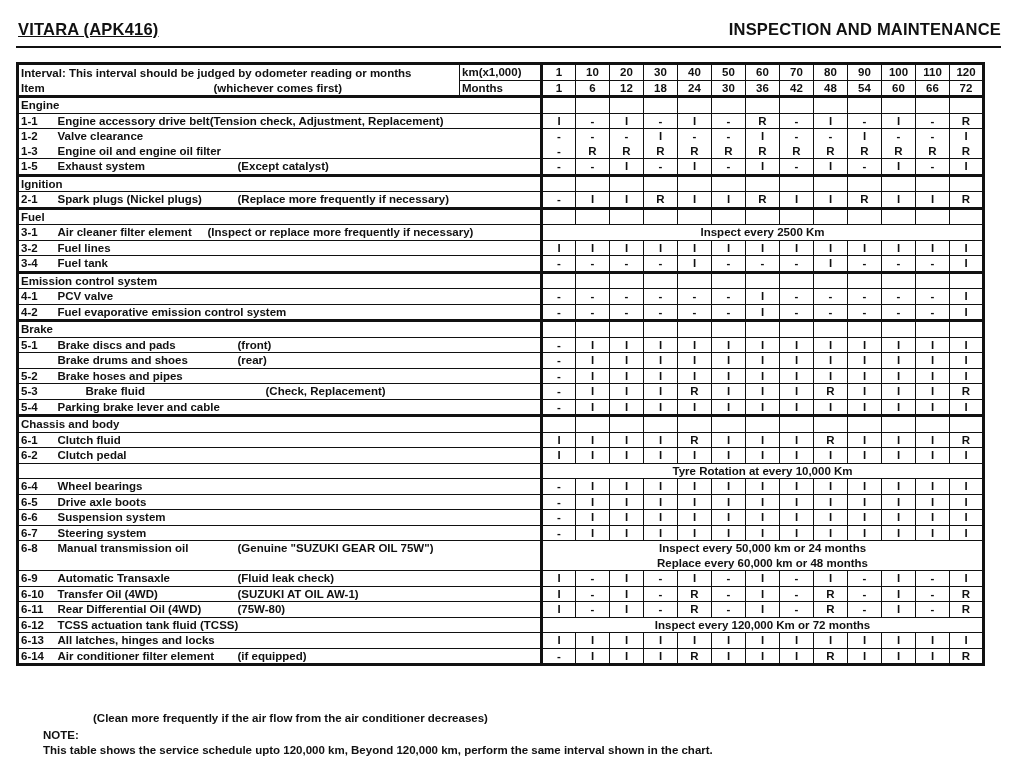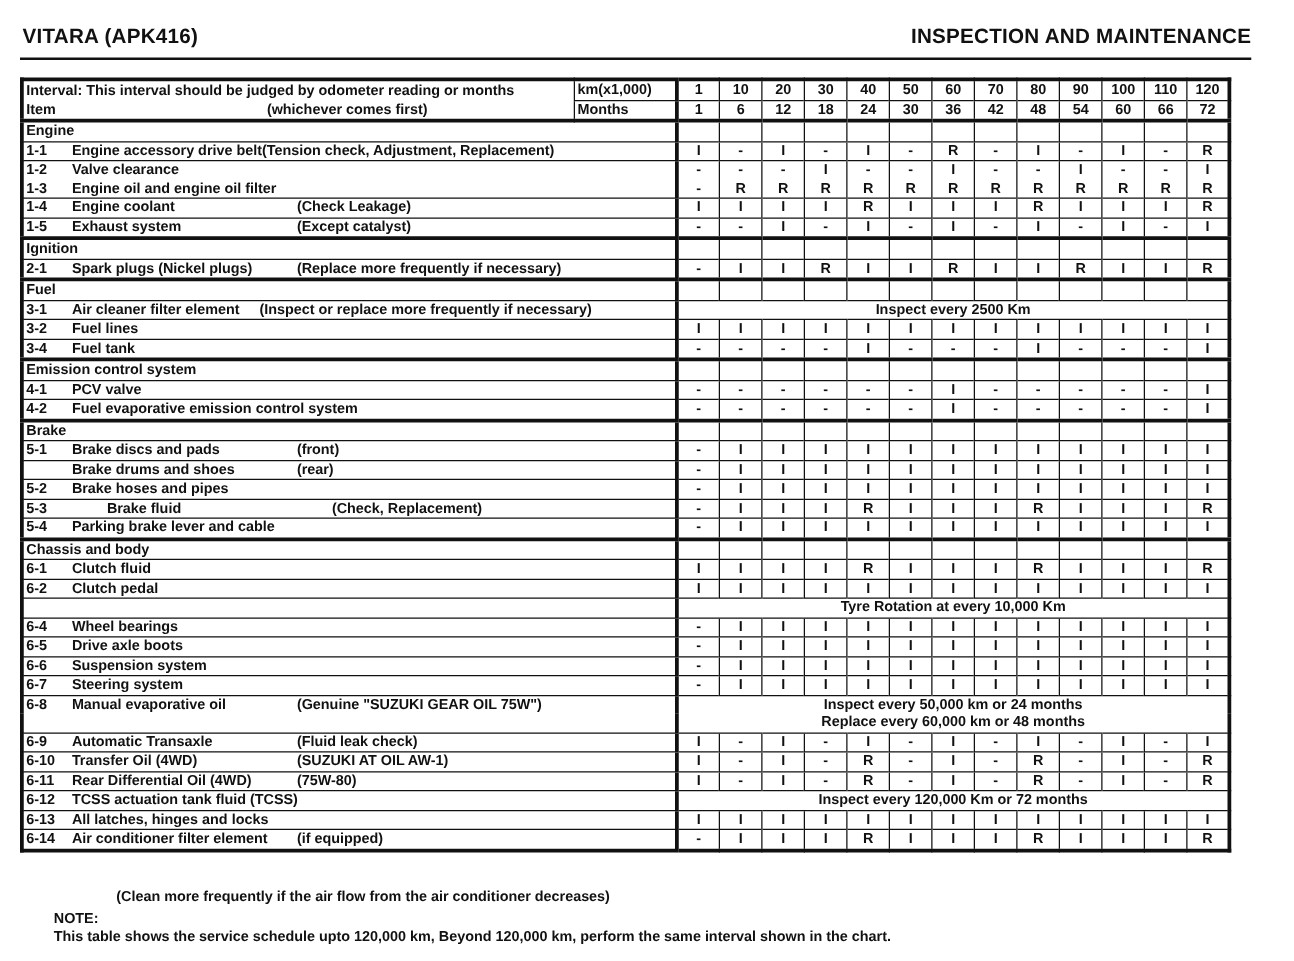--- a/index.html
+++ b/index.html
@@ -1,18 +1,18 @@
 <!DOCTYPE html>
 <html><head>
 <meta charset="utf-8">
 <style>
   html, body { margin: 0; padding: 0; background: #ffffff; }
   body { width: 1035px; height: 769px; position: relative; overflow: hidden;
          font-family: "Liberation Sans", sans-serif; color: #111; }
-  .hdr-left { position: absolute; left: 18px; top: 20px; font-size: 16.5px; font-weight: bold; letter-spacing: 0.2px; }
+  .hdr-left { position: absolute; left: 18px; top: 20px; font-size: 16.5px; font-weight: bold; letter-spacing: 0.2px; text-decoration: underline; }
   .hdr-right { position: absolute; right: 34px; top: 20px; font-size: 16.5px; font-weight: bold; letter-spacing: 0.2px; }
   .hdr-rule { position: absolute; left: 16px; width: 985px; top: 46px; height: 2px; background: #111; }
 
   table.sched { position: absolute; left: 16px; top: 62px; width: 960px;
     border-collapse: collapse; table-layout: fixed; font-size: 11.5px; font-weight: bold;
     border: 3px solid #111; }
   table.sched td { padding: 0 2px; height: 14.5px; line-height: 14px; white-space: nowrap; overflow: hidden; }
   col.c-num { width: 38px; }
   col.c-name { width: 404px; }
   col.c-unit { width: 82px; }
@@ -150,37 +150,20 @@
         <td class="d" style="border-top: none;">R</td>
         <td class="d" style="border-top: none;">R</td>
         <td class="d" style="border-top: none;">R</td>
         <td class="d" style="border-top: none;">R</td>
         <td class="d" style="border-top: none;">R</td>
         <td class="d" style="border-top: none;">R</td>
         <td class="d" style="border-top: none;">R</td>
         <td class="d" style="border-top: none;">R</td>
       </tr>
       <tr class="line">
-        <td>1-4</td>
-        <td colspan="2"><span class="nm" style="min-width: 180px;">Engine coolant</span><span class="nm">(Check Leakage)</span></td>
-        <td class="d d0">I</td>
-        <td class="d">I</td>
-        <td class="d">I</td>
-        <td class="d">I</td>
-        <td class="d">R</td>
-        <td class="d">I</td>
-        <td class="d">I</td>
-        <td class="d">I</td>
-        <td class="d">R</td>
-        <td class="d">I</td>
-        <td class="d">I</td>
-        <td class="d">I</td>
-        <td class="d">R</td>
-      </tr>
-      <tr class="line">
         <td>1-5</td>
         <td colspan="2"><span class="nm" style="min-width: 180px;">Exhaust system</span><span class="nm">(Except catalyst)</span></td>
         <td class="d d0">-</td>
         <td class="d">-</td>
         <td class="d">I</td>
         <td class="d">-</td>
         <td class="d">I</td>
         <td class="d">-</td>
         <td class="d">I</td>
         <td class="d">-</td>
@@ -547,21 +530,21 @@
         <td class="d">I</td>
         <td class="d">I</td>
         <td class="d">I</td>
         <td class="d">I</td>
         <td class="d">I</td>
         <td class="d">I</td>
         <td class="d">I</td>
       </tr>
       <tr class="line">
         <td>6-8</td>
-        <td colspan="2"><span class="nm" style="min-width: 180px;">Manual evaporative oil</span><span class="nm">(Genuine "SUZUKI GEAR OIL 75W")</span></td>
+        <td colspan="2"><span class="nm" style="min-width: 180px;">Manual transmission oil</span><span class="nm">(Genuine "SUZUKI GEAR OIL 75W")</span></td>
         <td class="span" colspan="13">Inspect every 50,000 km or 24 months</td>
       </tr>
       <tr class="line">
         <td style="border-top: none;"></td>
         <td colspan="2" style="border-top: none;"><span class="nm" style="min-width: 180px;"></span></td>
         <td class="span" colspan="13" style="border-top: none;">Replace every 60,000 km or 48 months</td>
       </tr>
       <tr class="line">
         <td>6-9</td>
         <td colspan="2"><span class="nm" style="min-width: 180px;">Automatic Transaxle</span><span class="nm">(Fluid leak check)</span></td>

